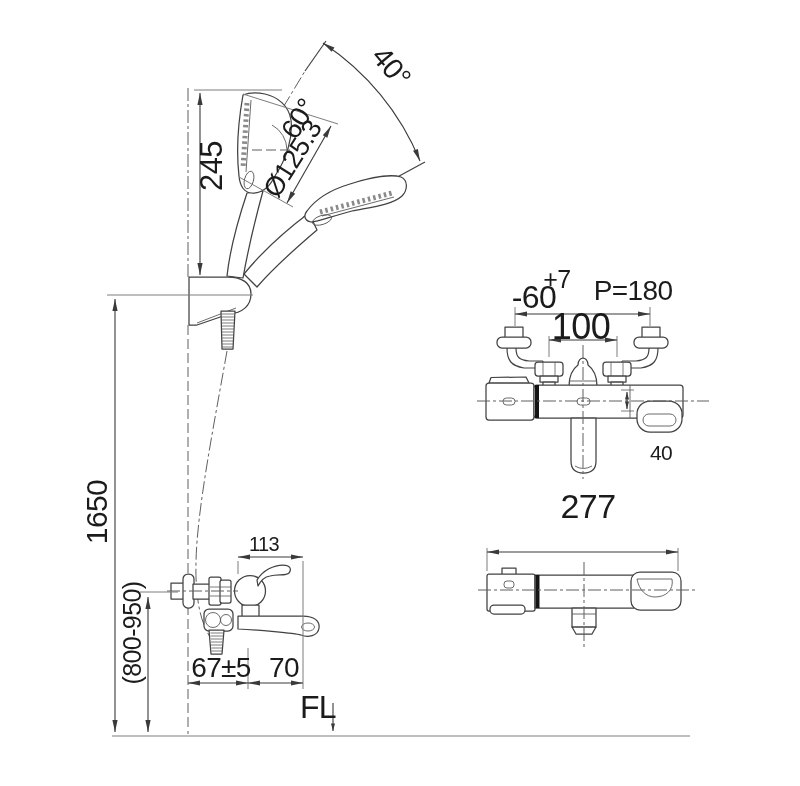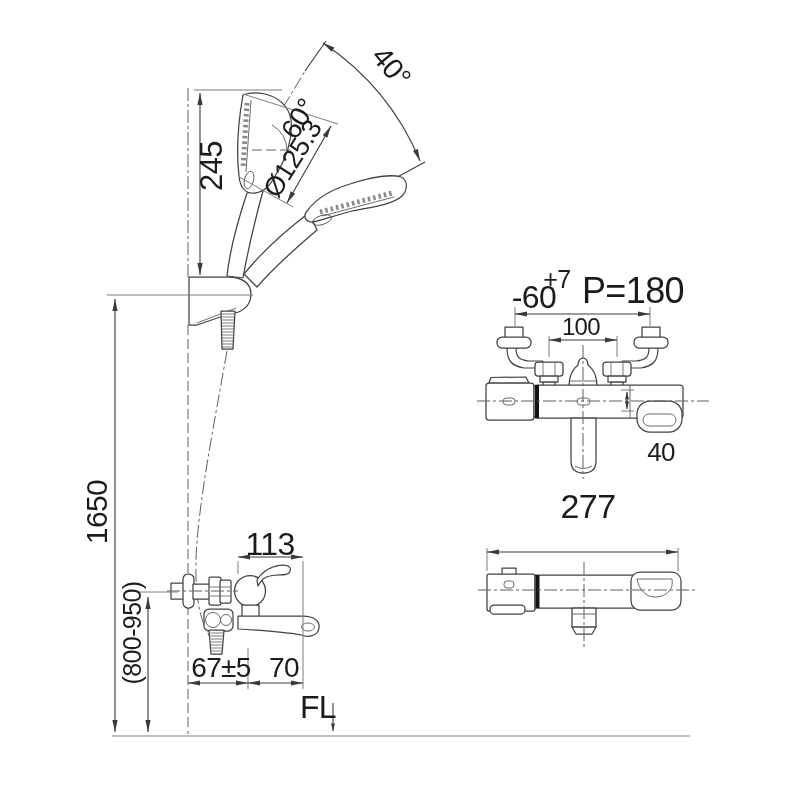--- a/index.html
+++ b/index.html
@@ -252,23 +252,23 @@
     <line class="dim" x1="487" y1="552" x2="678" y2="552" marker-start="url(#mS)" marker-end="url(#mE)"></line>
   </g>
 </svg>
 
   <div class="lbl" style="left:211px;top:166px;font-size:31px;--r:-90deg">245</div>
   <div class="lbl" style="left:391px;top:67px;font-size:29px;--r:50deg">40°</div>
   <div class="lbl" style="left:299px;top:119px;font-size:28px;--r:-58deg">60°</div>
   <div class="lbl" style="left:293px;top:159px;font-size:27px;--r:-58deg">Ø125.3</div>
   <div class="lbl" style="left:557px;top:279px;font-size:25px">+7</div>
   <div class="lbl" style="left:534px;top:297px;font-size:32px">-60</div>
-  <div class="lbl" style="left:633px;top:291px;font-size:36px">P=180</div>
-  <div class="lbl" style="left:581px;top:327px;font-size:24px">100</div>
-  <div class="lbl" style="left:661px;top:452px;font-size:26px">40</div>
+  <div class="lbl" style="left:633px;top:291px;font-size:28px">P=180</div>
+  <div class="lbl" style="left:581px;top:327px;font-size:36px">100</div>
+  <div class="lbl" style="left:661px;top:452px;font-size:21px">40</div>
   <div class="lbl" style="left:588px;top:506px;font-size:34px">277</div>
   <div class="lbl" style="left:97px;top:512px;font-size:30px;--r:-90deg">1650</div>
   <div class="lbl" style="left:132px;top:633px;font-size:25px;--r:-90deg">(800-950)</div>
-  <div class="lbl" style="left:270px;top:544px;font-size:32px">113</div>
+  <div class="lbl" style="left:264px;top:544px;font-size:20px">113</div>
   <div class="lbl" style="left:221px;top:668px;font-size:28px">67±5</div>
   <div class="lbl" style="left:284px;top:668px;font-size:28px">70</div>
   <div class="lbl" style="left:318px;top:707px;font-size:32px">FL</div>
 </div>
 
 </body></html>

